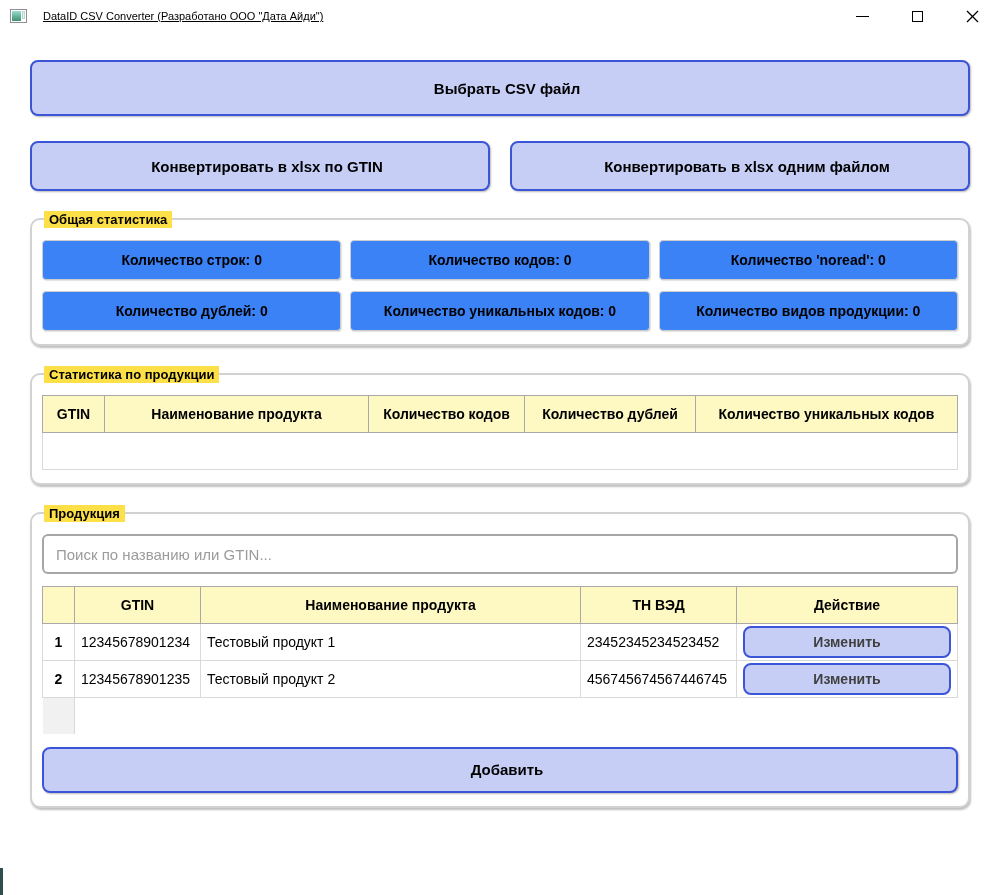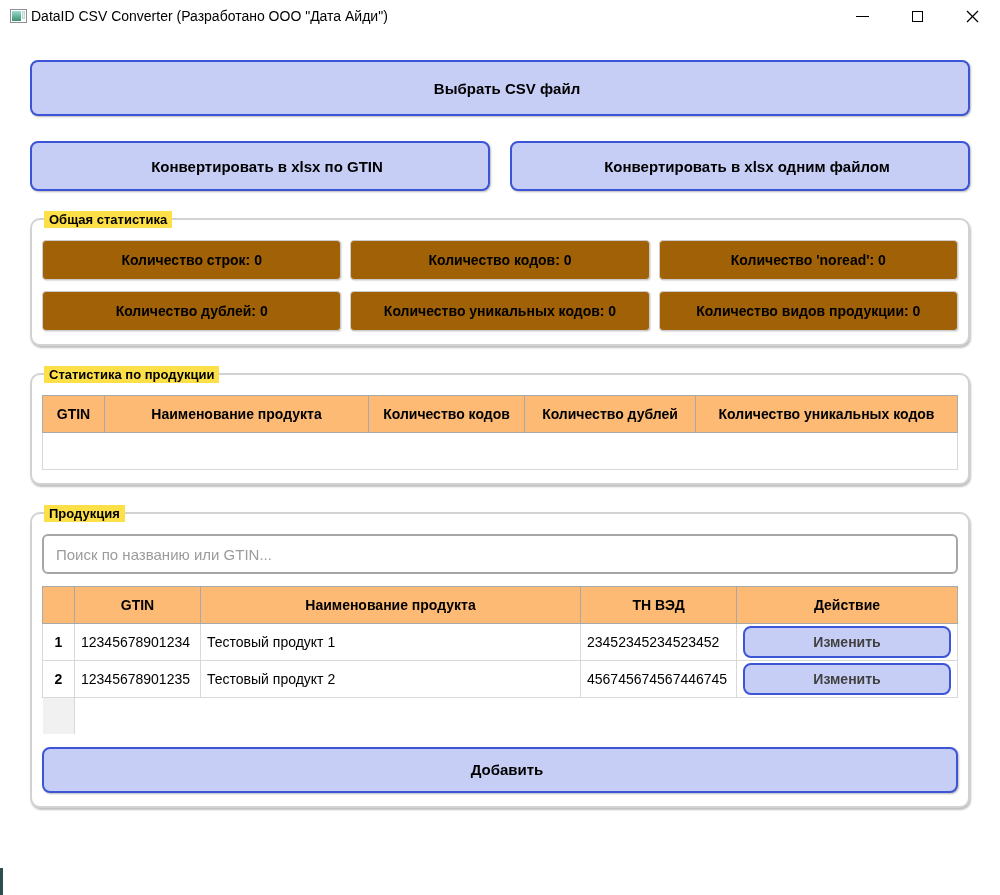--- a/index.html
+++ b/index.html
@@ -9,21 +9,21 @@
     font-family:"Liberation Sans", sans-serif;
     background:#ffffff; color:#000;
     position:relative; overflow:hidden;
   }
 
   
   .titlebar { height:32px; display:flex; align-items:center; background:#fff; }
   .app-icon { margin-left:10px; width:17px; height:14px; border:1px solid #8f8f8f; background:#fff; display:flex; }
   .app-icon .pic { width:10px; height:10px; margin:1px; background:linear-gradient(180deg,#9adbd2 0%,#5fae92 60%,#3f8f6f 100%); }
   .app-icon .bar { width:3px; height:8px; margin:1px 1px 0 0; background:#ddf0ea; border:1px solid #bcd8d0; }
-  .wtitle { margin-left:4px; font-size:14px; white-space:nowrap; }
+  .wtitle { margin-left:16px; font-size:11px; white-space:nowrap;text-decoration:underline; }
   .controls { margin-left:auto; display:flex; height:100%; }
   .ctrl { width:55px; height:100%; display:flex; align-items:center; justify-content:center; cursor:pointer; }
   .min-glyph { display:block; width:13px; border-top:1px solid #000; }
   .max-glyph { display:block; width:11px; height:11px; border:1px solid #000; }
 
   
   .content { padding:0 30px; }
 
   .btn {
     display:flex; align-items:center; justify-content:center;
@@ -41,29 +41,29 @@
     box-shadow:1px 2px 2px rgba(0,0,0,0.25);
   }
   .group-title {
     position:absolute; top:-9px; left:12px; background:#fde047; padding:0 5px;
     font-size:13px; font-weight:bold; line-height:17px; white-space:nowrap;
   }
 
   
   .stats-grid { display:grid; grid-template-columns:1fr 1fr 1fr; gap:11px 9px; }
   .stat-tile {
-    height:40px; background:#a16207; border:1px solid #cdcdcd; border-radius:4px;
+    height:40px; background:#3b82f6; border:1px solid #cdcdcd; border-radius:4px;
     display:flex; align-items:center; justify-content:center;
     font-size:14px; font-weight:bold; box-shadow:1px 1px 1px rgba(0,0,0,0.12);
   }
 
   
   table.data { width:100%; border-collapse:collapse; table-layout:fixed; font-size:14px; }
   table.data th {
-    background:#fdba74; border:1px solid #a9a9a9; font-weight:bold;
+    background:#fef9c3; border:1px solid #a9a9a9; font-weight:bold;
     height:37px; padding:0 12px; overflow:hidden; white-space:nowrap;
   }
   table.data td { border:1px solid #d9d9d9; height:37px; padding:0 6px; overflow:hidden; white-space:nowrap; background:#fff; }
   td.empty-body { height:86px; background:#fff; }
   td.num-cell { background:#e8e8e8; border:1px solid #bdbdbd; font-weight:bold; text-align:center; padding:0; }
   th.corner { background:#f7f7f7; }
   td.selected { background:#dbe2f8; }
   tr.filler td { border:none; height:36px; background:transparent; }
   tr.filler td.num-col { background:#f1f1f1; border-right:1px solid #d9d9d9; }
   td.action-cell { padding:2px; }

